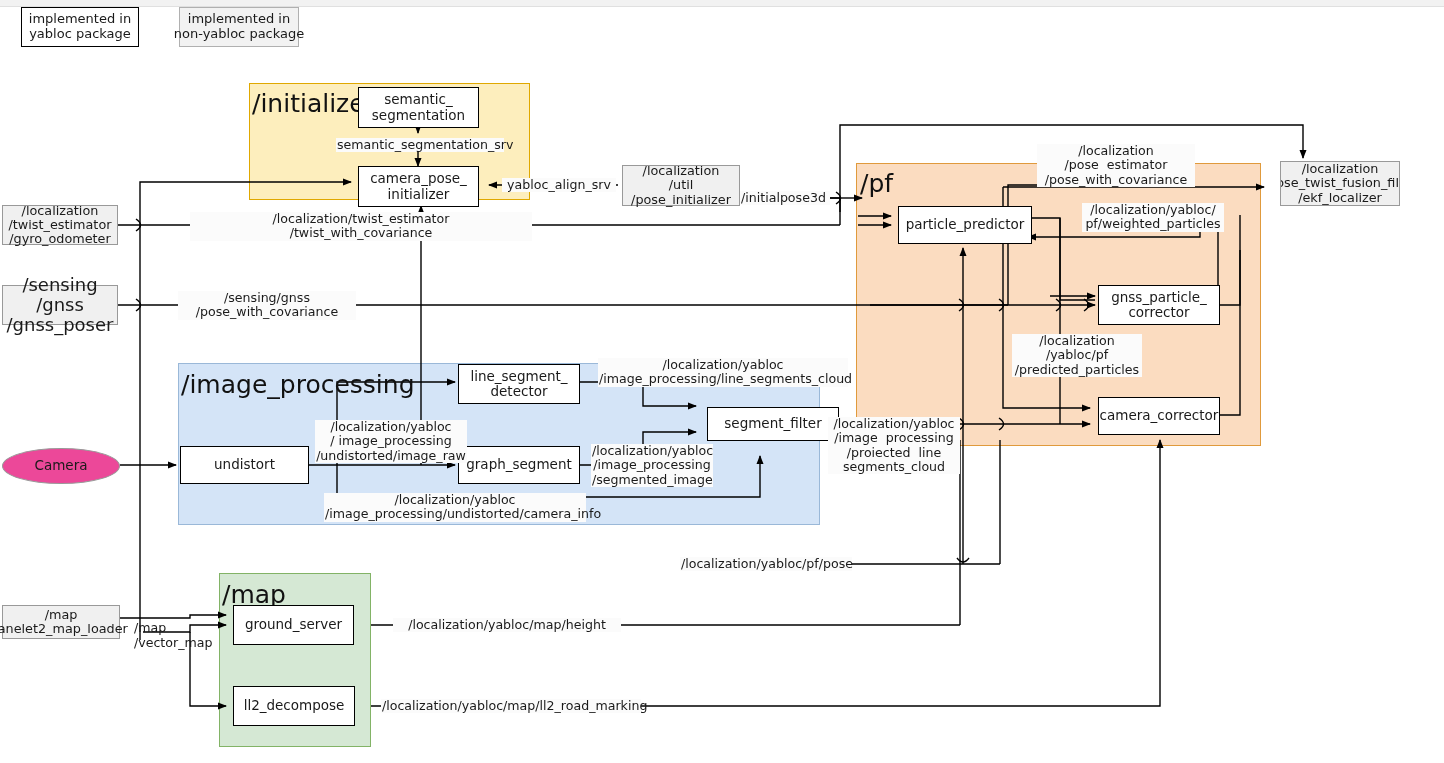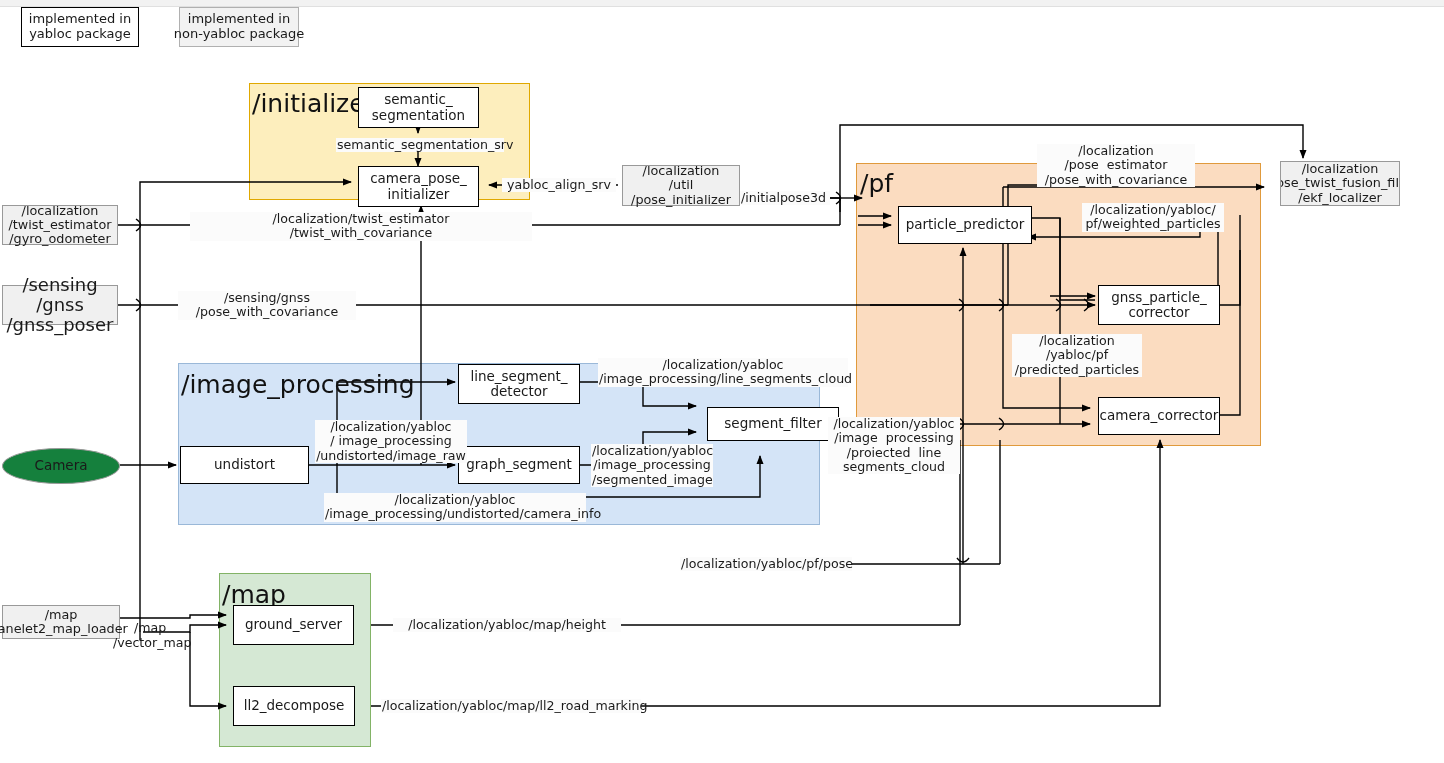--- a/index.html
+++ b/index.html
@@ -6,21 +6,21 @@
   body{width:1444px;height:763px;position:relative;overflow:hidden;
        font-family:"DejaVu Sans","Liberation Sans",sans-serif;color:#1a1a1a;}
   #canvas{position:absolute;left:0;top:0;width:1444px;height:763px;}
   .topbar{position:absolute;left:0;top:0;width:1444px;height:6px;background:#f2f2f2;border-bottom:1px solid #e0e0e0;}
 
   
   .node{position:absolute;box-sizing:border-box;display:flex;align-items:center;
         justify-content:center;text-align:center;line-height:1.12;}
   .white-box{background:#ffffff;border:1.3px solid #000000;font-size:13.5px;}
   .gray-box{background:#f0f0f0;border:1.3px solid #999999;font-size:13.5px;}
-  .ellipse{background:#15803d;border:1.3px solid #999999;border-radius:50%;font-size:13.5px;}
+  .ellipse{background:#ec4899;border:1.3px solid #999999;border-radius:50%;font-size:13.5px;}
   .legend{background:#ffffff;border:1.4px solid #000000;font-size:13px;}
   .legend-gray{background:#f2f2f2;border:1.4px solid #b0b0b0;font-size:13px;}
 
   
   .group{position:absolute;box-sizing:border-box;}
   .g-initializer{background:#fdeebd;border:1.2px solid #e0a800;}
   .g-pf{background:#fbdcc0;border:1.4px solid #e09a3c;}
   .g-img{background:#d4e4f7;border:1.2px solid #9ab8d8;}
   .g-map{background:#d5e8d4;border:1.2px solid #82b366;}
   .group-title{position:absolute;font-size:25px;color:#111;white-space:nowrap;}
@@ -200,13 +200,13 @@
 <div class="elabel" style="left:324px;top:493px;width:260px;">/localization/yabloc
 /image_processing/undistorted/camera_info</div>
 <div class="elabel" style="left:828px;top:417px;width:130px;">/localization/yabloc
 /image  processing
 /proiected  line
 segments_cloud</div>
 <div class="elabel" style="left:680px;top:557px;width:170px;">/localization/yabloc/pf/pose</div>
 <div class="elabel" style="left:393px;top:618px;width:226px;">/localization/yabloc/map/height</div>
 <div class="elabel" style="left:381px;top:699px;width:258px;">/localization/yabloc/map/ll2_road_marking</div>
 <div class="elabel nobg" style="left:133px;top:621px;width:40px;text-align:left;">/map</div>
-<div class="elabel nobg" style="left:112px;top:636px;width:80px;text-align:left;">/vector_map</div>
+<div class="elabel nobg" style="left:133px;top:636px;width:80px;text-align:left;">/vector_map</div>
 
 </body></html>

